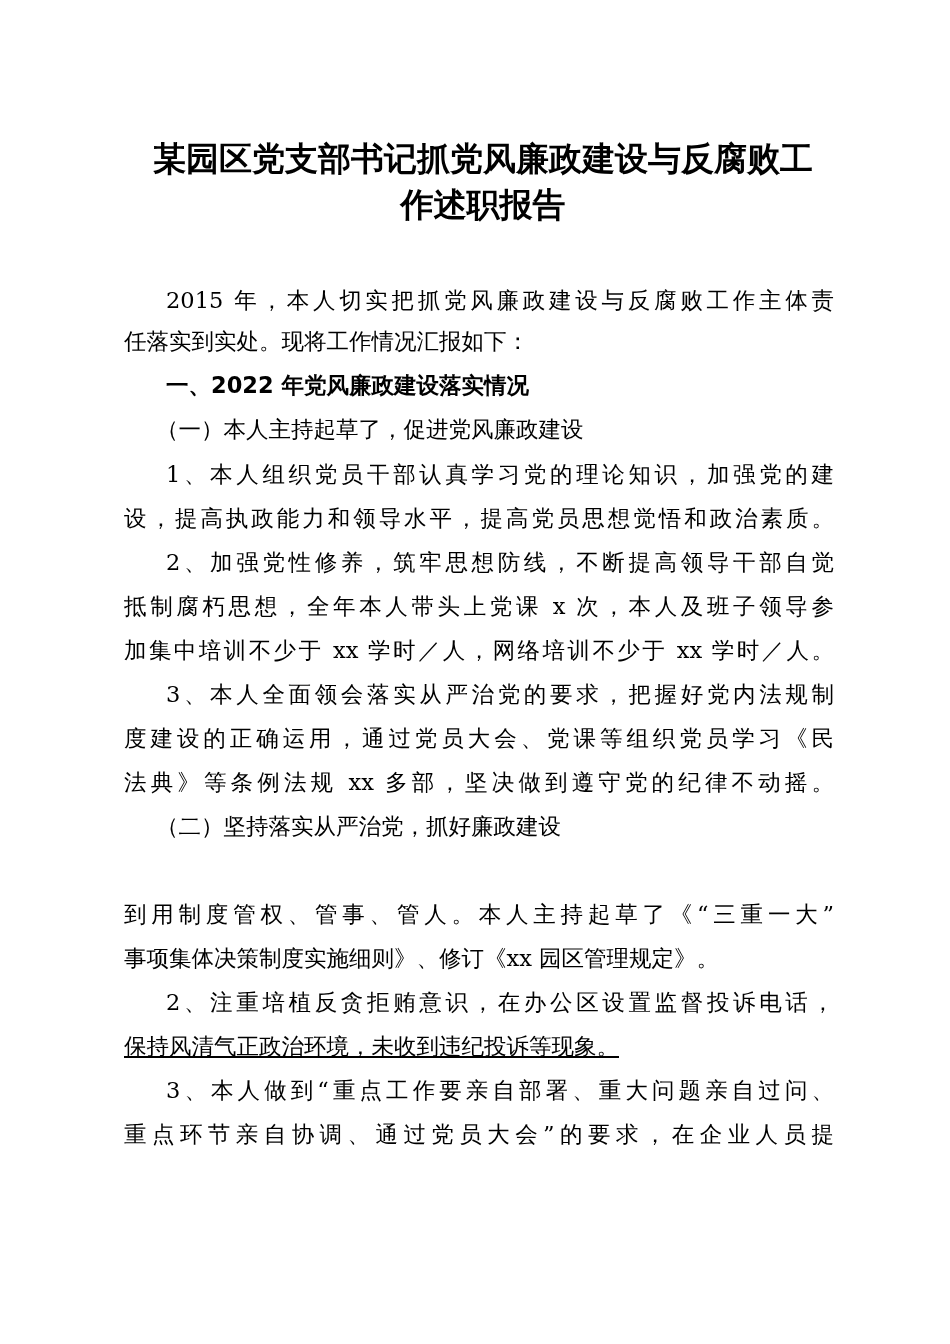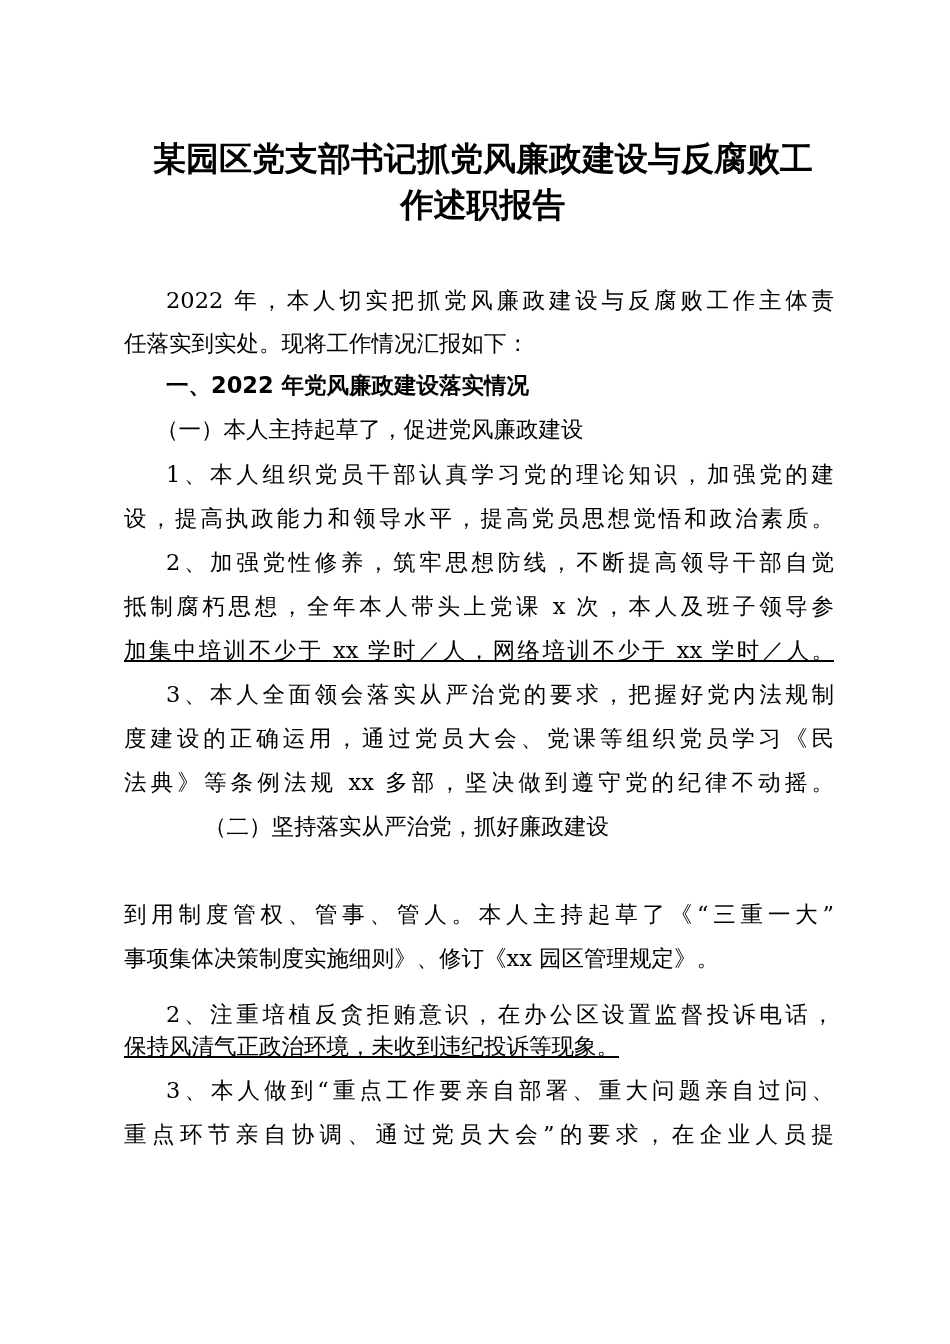--- a/index.html
+++ b/index.html
@@ -67,42 +67,42 @@
     }
   </style>
 </head>
 <body>
 
 <div class="page">
 
   <div class="title title-line-1">某园区党支部书记抓党风廉政建设与反腐败工</div>
   <div class="title title-line-2">作述职报告</div>
 
-  <div class="line indent" style="top:280px;">2022 年，本人切实把抓党风廉政建设与反腐败工作主体责</div>
-  <div class="line last" style="top:323px;">任落实到实处。现将工作情况汇报如下：</div>
+  <div class="line indent" style="top:280px;">2015 年，本人切实把抓党风廉政建设与反腐败工作主体责</div>
+  <div class="line last" style="top:323px;font-family:Liberation Mono, monospace;">任落实到实处。现将工作情况汇报如下：</div>
 
   <div class="heading1" style="top:365px;">一、2022 年党风廉政建设落实情况</div>
 
   <div class="heading2" style="top:409px;">（一）本人主持起草了，促进党风廉政建设</div>
 
   <div class="line indent" style="top:454px;">1、本人组织党员干部认真学习党的理论知识，加强党的建</div>
   <div class="line" style="top:498px;">设，提高执政能力和领导水平，提高党员思想觉悟和政治素质。</div>
 
   <div class="line indent" style="top:542px;">2、加强党性修养，筑牢思想防线，不断提高领导干部自觉</div>
   <div class="line" style="top:586px;">抵制腐朽思想，全年本人带头上党课 x 次，本人及班子领导参</div>
-  <div class="line" style="top:630px;text-decoration:underline;">加集中培训不少于 xx 学时／人，网络培训不少于 xx 学时／人。</div>
+  <div class="line" style="top:630px;">加集中培训不少于 xx 学时／人，网络培训不少于 xx 学时／人。</div>
 
   <div class="line indent" style="top:674px;">3、本人全面领会落实从严治党的要求，把握好党内法规制</div>
   <div class="line" style="top:762px;">法典》等条例法规 xx 多部，坚决做到遵守党的纪律不动摇。</div>
   <div class="line" style="top:718px;">度建设的正确运用，通过党员大会、党课等组织党员学习《民</div>
 
-  <div class="heading2" style="top:806px;margin-left:48px;">（二）坚持落实从严治党，抓好廉政建设</div>
+  <div class="heading2" style="top:806px;">（二）坚持落实从严治党，抓好廉政建设</div>
 
   <div class="line" style="top:894px;">到用制度管权、管事、管人。本人主持起草了《“三重一大”</div>
   <div class="line last" style="top:938px;">事项集体决策制度实施细则》、修订《xx 园区管理规定》。</div>
 
-  <div class="line indent" style="top:982px;margin-top:12px;">2、注重培植反贪拒贿意识，在办公区设置监督投诉电话，</div>
+  <div class="line indent" style="top:982px;">2、注重培植反贪拒贿意识，在办公区设置监督投诉电话，</div>
   <div class="line last" style="top:1026px;text-decoration:underline;">保持风清气正政治环境，未收到违纪投诉等现象。</div>
 
   <div class="line indent" style="top:1070px;">3、本人做到“重点工作要亲自部署、重大问题亲自过问、</div>
   <div class="line" style="top:1114px;">重点环节亲自协调、通过党员大会”的要求，在企业人员提</div>
 
 </div>
 
 </body></html>

